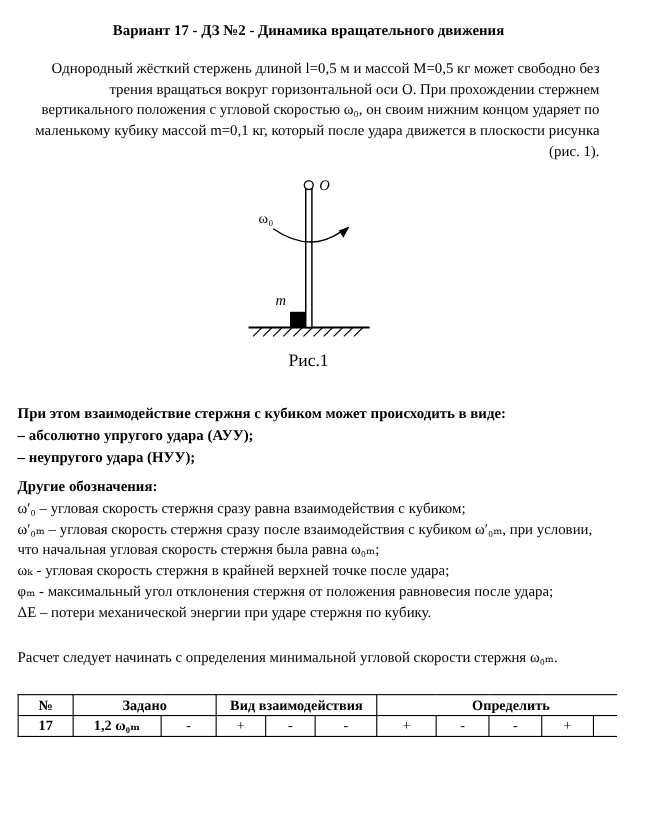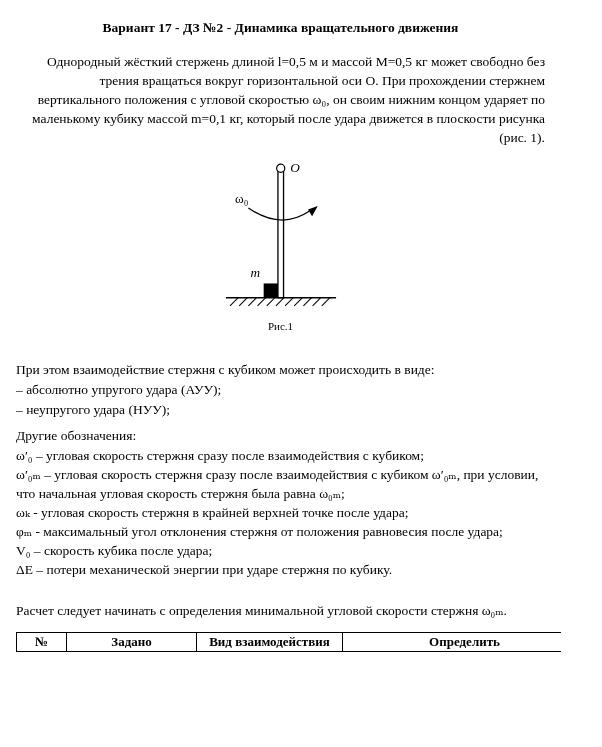--- a/index.html
+++ b/index.html
@@ -7,23 +7,23 @@
     width:561px; height:747px; box-sizing:border-box;
     padding:10px 16px 0 16px; overflow:hidden;
     font-family:"Liberation Serif","DejaVu Serif",serif;
     font-size:13.5px; color:#000; background:#fff;
   }
   .title { font-weight:bold; text-align:center; margin:10px 0 16px 0; }
   p { margin:0; line-height:19px; }
   .intro { margin-bottom:4px;text-align:right; }
   .fig { margin:10px auto 28px auto; text-align:center; }
   .fig svg { display:block; margin:0 auto; }
-  .fig-caption { margin-top:8px; font-size:11px; }
-  .sect { line-height:20px; }
-  .calc { margin-top:22px; margin-bottom:12px; }
+  .fig-caption { margin-top:8px; font-size:16px; }
+  .sect { line-height:20px;font-weight:bold; }
+  .calc { margin-top:22px; margin-bottom:24px; }
   table.tbl {
     border-collapse:collapse; table-layout:fixed;
     width:570px; margin:0 auto 0 0; font-size:13px;
   }
   table.tbl td {
     border:1px solid #000; text-align:center; vertical-align:middle;
     padding:1px 2px; height:16px; overflow:hidden; white-space:nowrap;
   }
   .b { font-weight:bold; }
   .svgtext { font-family:"Liberation Serif","DejaVu Serif",serif; font-size:13px; }
@@ -71,25 +71,24 @@
       <text x="40" y="118" class="svgtext it">m</text>
     </svg>
     <figcaption class="fig-caption">Рис.1</figcaption>
   </figure>
 
   <p class="sect">При этом взаимодействие стержня с кубиком может происходить в виде:</p>
   <p class="sect">– абсолютно упругого удара (АУУ);</p>
   <p class="sect">– неупругого удара (НУУ);</p>
 
   <p class="sect" style="margin-top:6px;">Другие обозначения:</p>
-  <p>ω′₀ – угловая скорость стержня сразу после взаимодействия с кубиком;</p>
+  <p>ω′₀ – угловая скорость стержня сразу равна взаимодействия с кубиком;</p>
   <p>ω′₀ₘ – угловая скорость стержня сразу после взаимодействия с кубиком ω′₀ₘ, при условии, что начальная угловая скорость стержня была равна ω₀ₘ;</p>
   <p>ωₖ - угловая скорость стержня в крайней верхней точке после удара;</p>
   <p>φₘ - максимальный угол отклонения стержня от положения равновесия после удара;</p>
-  <p>V₀ – скорость кубика после удара;</p>
   <p>ΔЕ – потери механической энергии при ударе стержня по кубику.</p>
 
   <p class="calc">Расчет следует начинать с определения минимальной угловой скорости стержня ω₀ₘ.</p>
 
   <table class="tbl">
     <colgroup>
       <col style="width:50px">
         <col style="width:80px">
         <col style="width:50px">
       <col style="width:45px">
@@ -101,16 +100,29 @@
       <col style="width:47px">
         <col style="width:47px">
     </colgroup>
     <tbody>
         <tr>
       <td class="b">№</td>
       <td class="b" colspan="2">Задано</td>
       <td class="b" colspan="3">Вид взаимодействия</td>
       <td class="b" colspan="5">Определить</td>
     </tr>
+    <tr>
+      <td class="b">17</td>
+      <td class="b">1,2 ω₀ₘ</td>
+      <td>-</td>
+      <td>+</td>
+      <td>-</td>
+      <td>-</td>
+      <td>+</td>
+      <td>-</td>
+      <td>-</td>
+      <td>+</td>
+      <td>-</td>
+    </tr>
   </tbody>
     </table>
 
 </div>
 
 </body></html>

